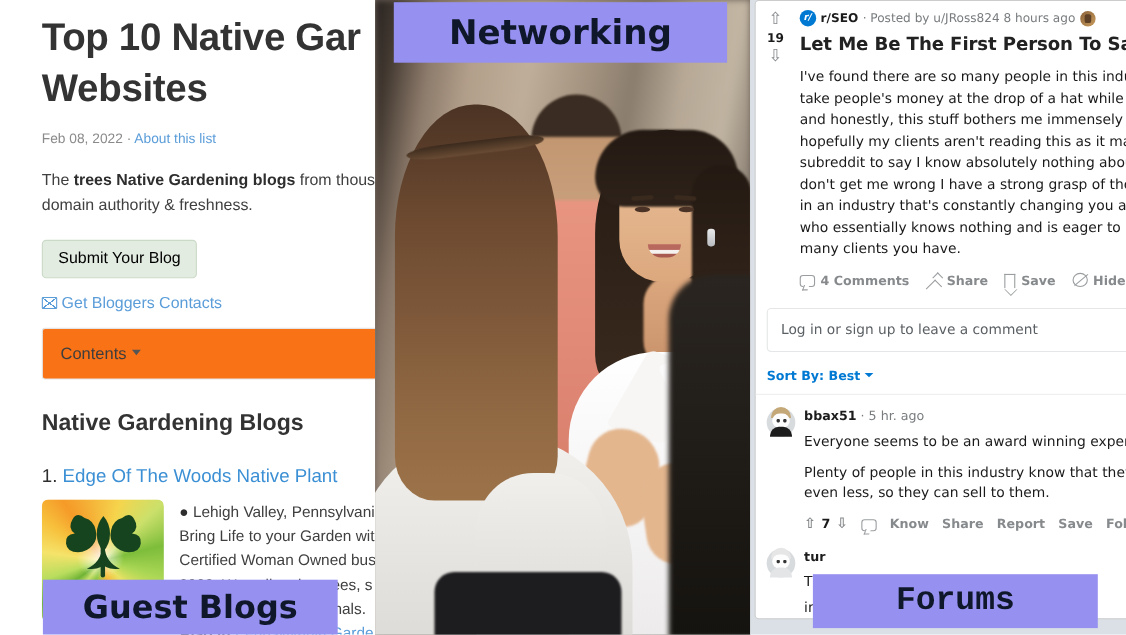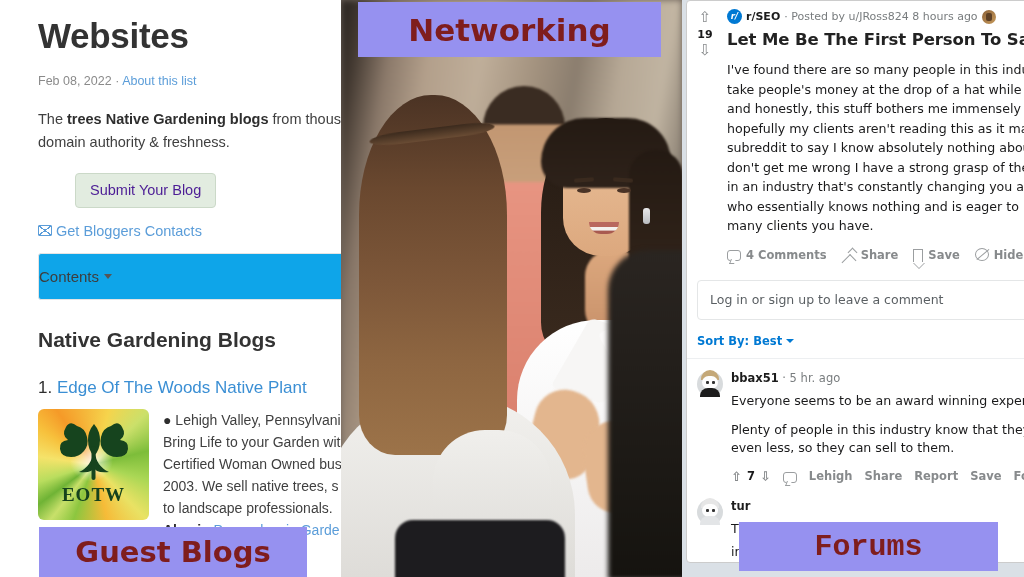--- a/index.html
+++ b/index.html
@@ -23,36 +23,36 @@
   }
   .blog-title-l2 { margin-top: 2px; }
   .blog-meta { margin-top: 15px; font-size: 12.5px; color: #8a8a8a; white-space: nowrap; }
   .blog-meta .link { color: #5b9dd9; }
   .blog-desc { margin-top: 20px; font-size: 14.5px; color: #404040; line-height: 1.62; white-space: nowrap; }
   .blog-desc b { font-weight: 700; color: #2e2e2e; }
   .btn-submit {
     display: inline-block; margin-top: 18px;
     padding: 8px 14px 9px 14px;
     background: #e2ece0; border: 1px solid #cbd9c8; border-radius: 4px;
-    font-size: 14.5px; color: #4c1d95; margin-left: 37px;
+    font-size: 14.5px; color: #000000;
   }
   .contacts-row { margin-top: 15px; font-size: 14.5px; color: #5b9dd9; white-space: nowrap; display: flex; align-items: center; gap: 4px;}
   .env-ico { display:inline-block; width: 14px; height: 11px; border: 1.4px solid #5b9dd9; border-radius: 1px; position: relative; }
   .env-ico:before {
     content:""; position:absolute; left:0; top:0; width: 100%; height: 100%;
     background: linear-gradient(to bottom right, transparent 46%, #5b9dd9 46%, #5b9dd9 54%, transparent 54%);
   }
   .env-ico:after {
     content:""; position:absolute; left:0; top:0; width: 100%; height: 100%;
     background: linear-gradient(to bottom left, transparent 46%, #5b9dd9 46%, #5b9dd9 54%, transparent 54%);
   }
   .contents-box {
-    margin-top: 14px; width: 330px; background: #0ea5e9;
+    margin-top: 14px; width: 330px; background: #f97316;
     border: 1px solid #e4e4e4; border-radius: 3px;
-    padding: 14px 0; font-size: 15px; color: #3d3d3d;
+    padding: 14px 16px; font-size: 15px; color: #3d3d3d;
   }
   .caret-d { display:inline-block; width:0;height:0; margin-left:5px; vertical-align: 3px;
     border-left:4px solid transparent;border-right:4px solid transparent;border-top:5px solid #555; }
   .section-h { margin-top: 28px; font-size: 21px; font-weight: 700; color: #333; white-space: nowrap;}
   .entry-h { margin-top: 26px; font-size: 17px; font-weight: 400; white-space: nowrap; }
   .entry-h .num { color: #2e2e2e; }
   .entry-h .nm { color: #3b8fd4; }
   .entry-body { margin-top: 11px; display: flex; gap: 14px; }
   .logo-eotw {
     flex: 0 0 auto; width: 111px; height: 111px; border-radius: 6px; position: relative; overflow: hidden;
@@ -257,34 +257,35 @@
   .cm-body p { white-space: nowrap; }
   .cm-body p + p { margin-top: 10px; }
   .cm-actions { margin-top: 11px; display:flex; align-items:center; gap: 12px;
     font-size: 11.5px; font-weight: 700; color: #878a8c; white-space: nowrap;}
   .cm-actions .votegrp { display:flex; align-items:center; gap:5px; color:#1a1a1b;}
   .cm-actions .ar { color:#878a8c; font-size: 13px; line-height:1;}
 
   
   .tag {
     position: absolute; display: flex; align-items: center; justify-content: center;
-    font-family: "DejaVu Sans", sans-serif; font-weight: 700; color: #7f1d1d; text-align: right;
+    font-family: "DejaVu Sans", sans-serif; font-weight: 700; color: #0f172a; text-align: right;
   }
   #tag-networking { left: 358px; top: 2px; width: 303px; height: 55px; font-size: 31px; }
   #tag-guest { left: 39px; top: 527px; width: 268px; height: 50px; font-size: 29px; }
   #tag-forums { left: 739px; top: 522px; width: 259px; height: 49px; font-size: 30px; }
 </style>
 </head>
 <body>
 
 <div id="stage">
 
   <div id="panel-blogs">
     <div class="blog-inner">
       <div class="blog-title">
+        <div>Top 10 Native Gar</div>
         <div class="blog-title-l2">Websites</div>
       </div>
 
       <div class="blog-meta">
         <span>Feb 08, 2022</span>
         <span>·</span>
         <span class="link">About this list</span>
       </div>
 
       <div class="blog-desc">
@@ -456,21 +457,21 @@
             <p>Plenty of people in this industry know that they don't know</p>
             <p style="margin-top:0">even less, so they can sell to them.</p>
           </div>
           <div class="cm-actions">
             <span class="votegrp">
               <span class="ar">⇧</span>
               <span>7</span>
               <span class="ar">⇩</span>
             </span>
             <i class="ic ic-comment"></i>
-            <span>Lehigh</span>
+            <span>Know</span>
             <span>Share</span>
             <span>Report</span>
             <span>Save</span>
             <span>Follow</span>
           </div>
         </div>
       </div>
 
       <div class="rd-comment" style="padding-top:16px">
         <div class="cm-av">

